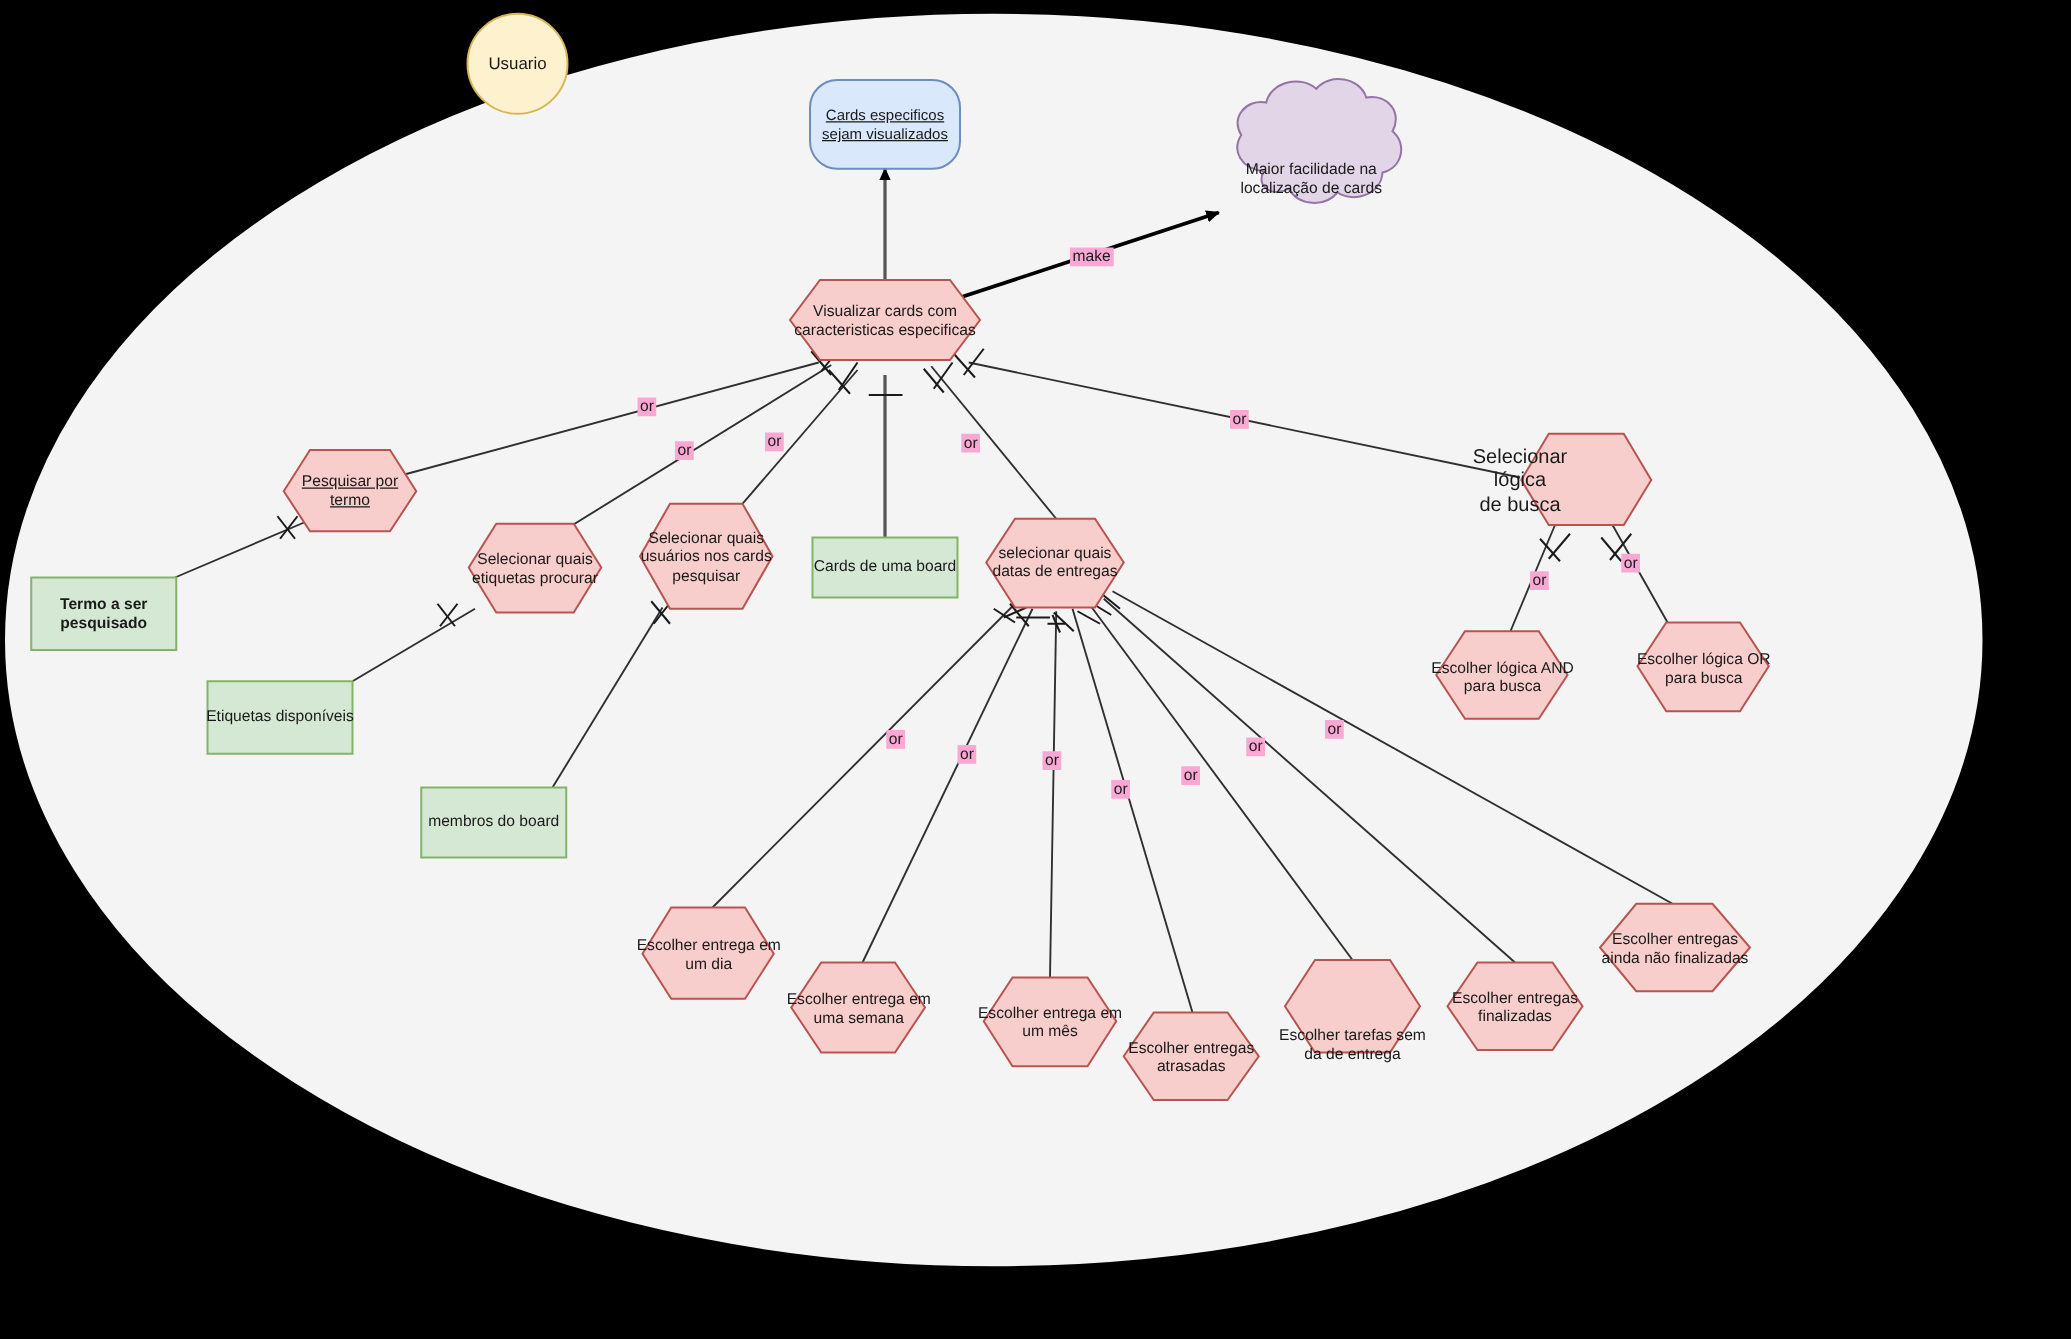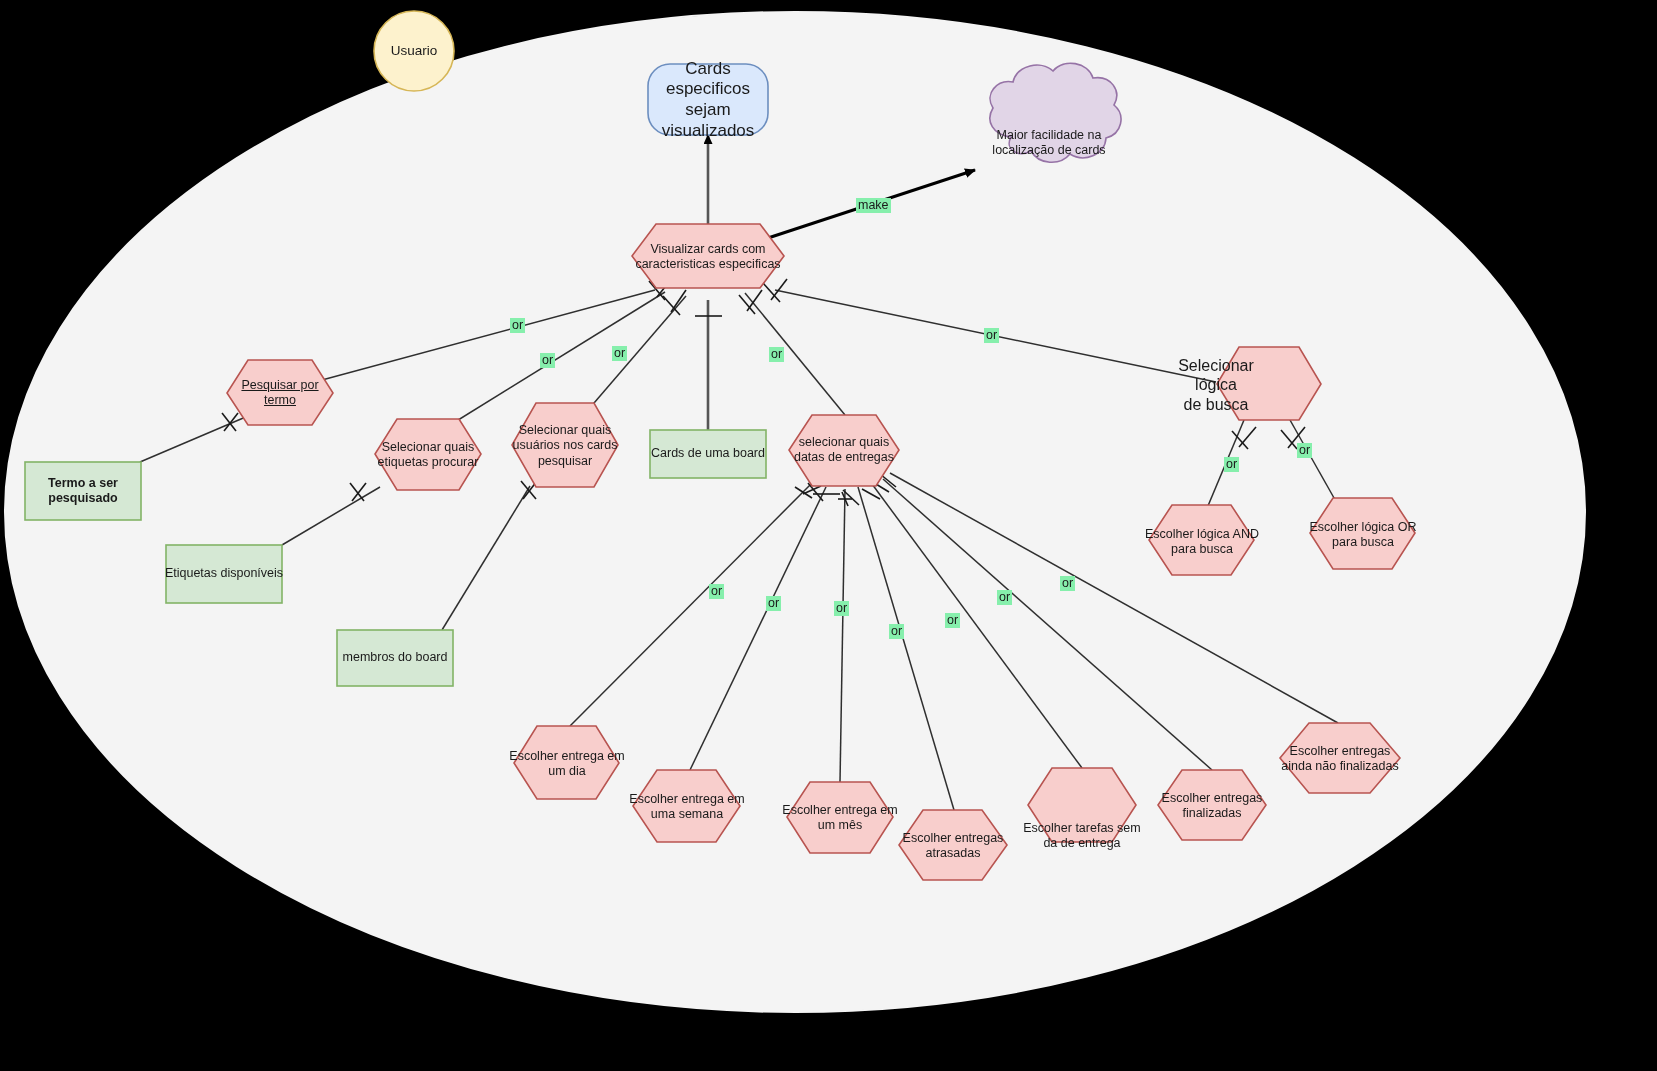--- a/index.html
+++ b/index.html
@@ -6,21 +6,21 @@
   body{width:1657px;height:1071px;overflow:hidden;
        font-family:"Liberation Sans","DejaVu Sans",sans-serif;}
   #stage{position:relative;width:1657px;height:806px;background:#000;}
   svg.layer{position:absolute;left:0;top:0;width:1657px;height:1071px;}
   .nodeLabel{
     position:absolute;display:flex;align-items:center;justify-content:center;
     text-align:center;color:#1a1a1a;line-height:1.22;pointer-events:none;
     white-space:pre-line;
   }
   .edgeLabel{
-    position:absolute;background:#86efac;color:#1a1a1a;
+    position:absolute;background:#f9a8d4;color:#1a1a1a;
     font-size:12.5px;line-height:1;padding:1px 2px;white-space:nowrap;
   }
 </style>
 </head>
 <body>
 
 <div id="stage">
 
   <svg class="layer" viewBox="0 0 1657 1071">
     <defs>
@@ -151,21 +151,21 @@
     <polygon points="1309,723 1370,723 1400,758 1370,793 1309,793 1280,758" fill="#f8cecc" stroke="#b85450" stroke-width="1.6"></polygon>
 
     <rect x="25" y="462" width="116" height="58" fill="#d5e8d4" stroke="#82b366" stroke-width="1.6"></rect>
     <rect x="166" y="545" width="116" height="58" fill="#d5e8d4" stroke="#82b366" stroke-width="1.6"></rect>
     <rect x="337" y="630" width="116" height="56" fill="#d5e8d4" stroke="#82b366" stroke-width="1.6"></rect>
     <rect x="650" y="430" width="116" height="48" fill="#d5e8d4" stroke="#82b366" stroke-width="1.6"></rect>
   </svg>
 
   <div class="nodeLabel" style="left:364px;top:36px;width:100px;height:30px;font-size:13.5px;">Usuario</div>
 
-  <div class="nodeLabel" style="left:648px;top:72px;width:120px;height:56px;font-size:17px;">Cards especificos
+  <div class="nodeLabel" style="left:648px;top:72px;width:120px;height:56px;font-size:12px;text-decoration:underline;">Cards especificos
 sejam visualizados</div>
 
   <div class="nodeLabel" style="left:985px;top:123px;width:128px;height:40px;font-size:12.5px;">Maior facilidade na
 localização de cards</div>
 
   <div class="nodeLabel" style="left:632px;top:236px;width:152px;height:42px;font-size:12.5px;">Visualizar cards com
 caracteristicas especificas</div>
 
   <div class="nodeLabel" style="left:227px;top:378px;width:106px;height:30px;font-size:12.5px;text-decoration:underline;">Pesquisar por termo</div>
 

